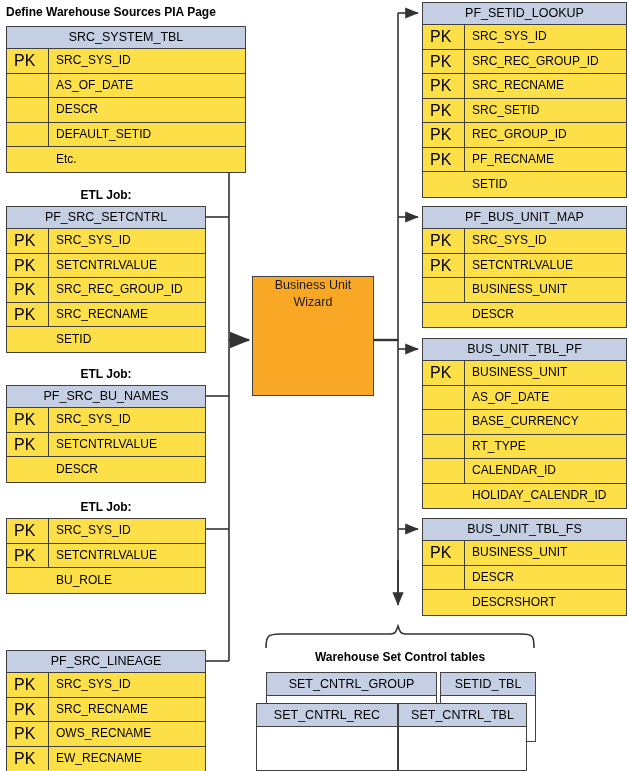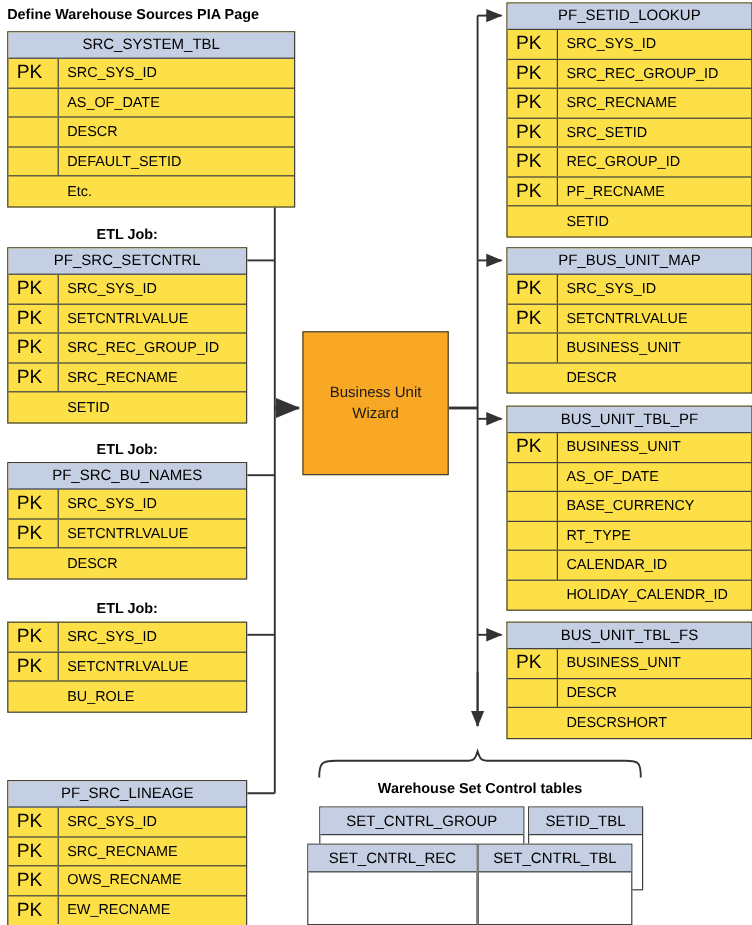--- a/index.html
+++ b/index.html
@@ -95,21 +95,20 @@
     line-height: 22px;
   }
 
   
   .process {
     position: absolute;
     background: #f9a825;
     border: 1.5px solid #404040;
     box-sizing: border-box;
     display: flex;
-    align-items: center;
     justify-content: center;
     text-align: center;
     font-size: 12.5px;
     color: #1a1a1a;
     line-height: 17px;
   }
 
   
   svg.wires {
     position: absolute;

